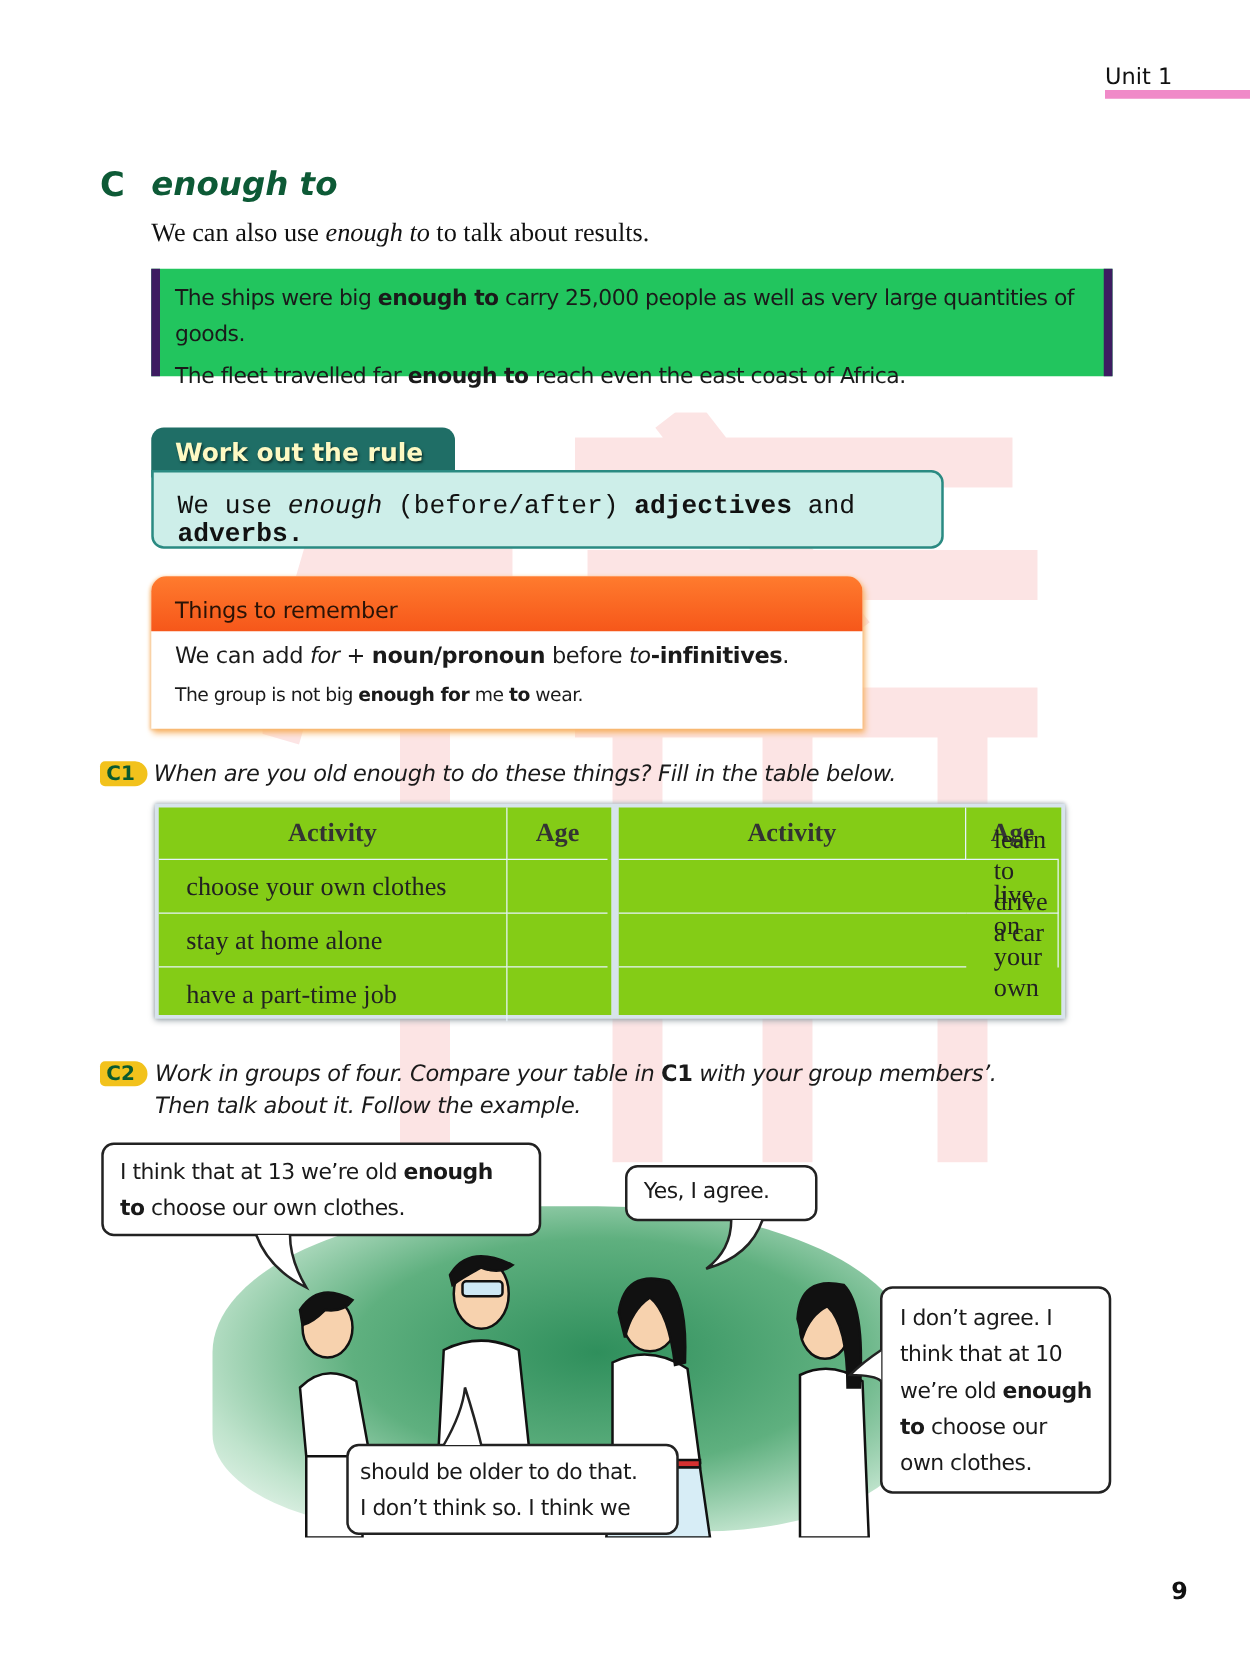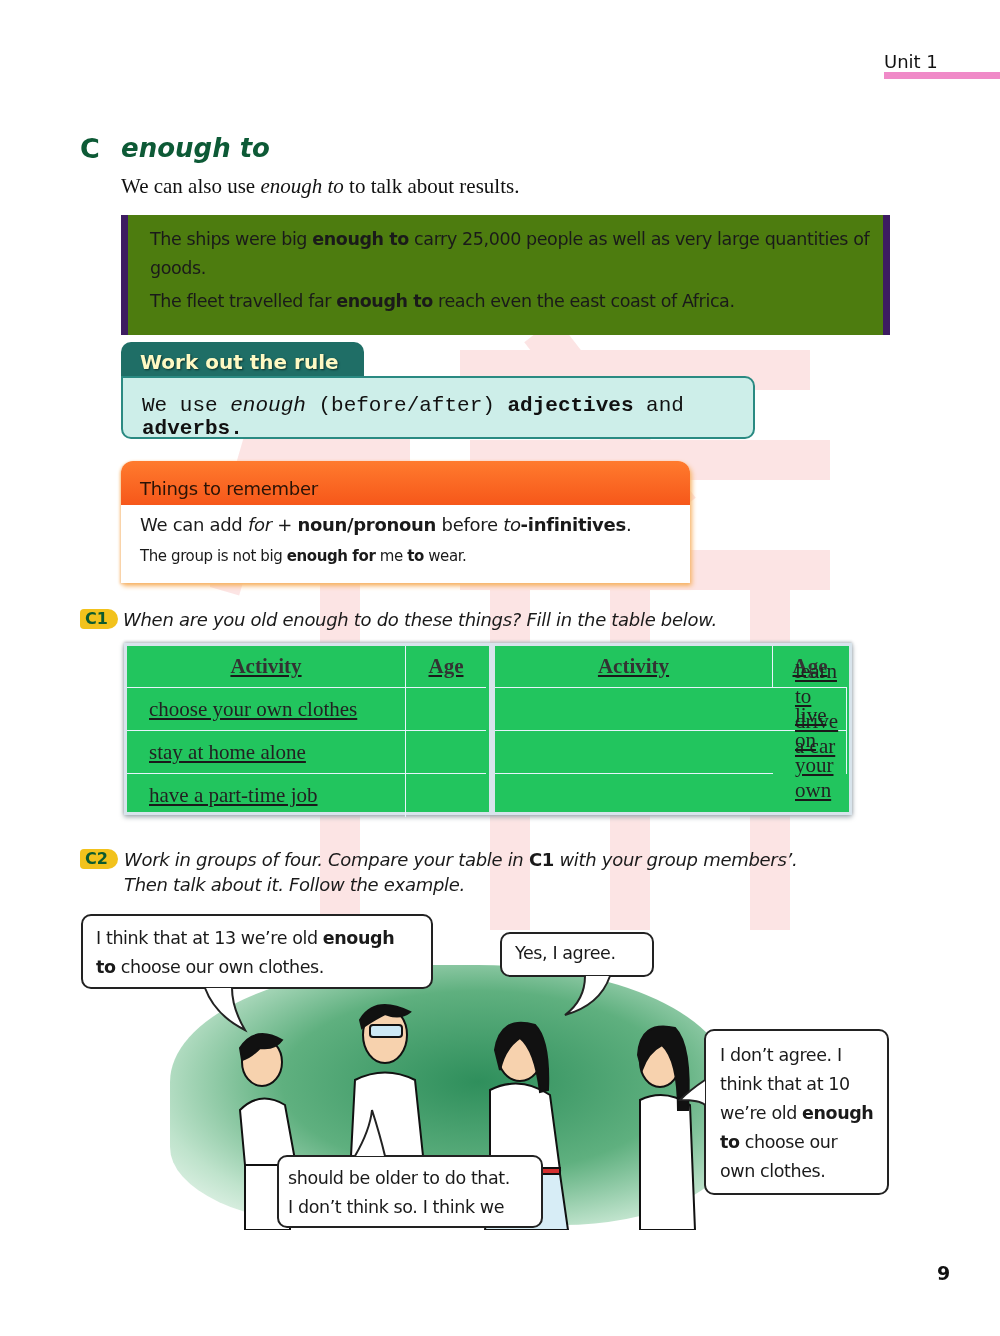--- a/index.html
+++ b/index.html
@@ -13,21 +13,21 @@
   .unit-label { position: absolute; left: 884px; top: 51px; font-size: 18px; color: #111; font-family: "DejaVu Sans", sans-serif; }
   .unit-bar { position: absolute; left: 884px; top: 72px; width: 116px; height: 7px; background: #f08ac8; }
 
   
   .sec-letter { position: absolute; left: 80px; top: 133px; font-size: 27px; font-weight: bold; color: #0d5a36; font-family: "DejaVu Sans", sans-serif; }
   .sec-title { position: absolute; left: 121px; top: 133px; font-size: 26px; font-weight: bold; font-style: italic; color: #0d5a36; font-family: "DejaVu Sans", sans-serif; }
   .sec-intro { position: absolute; left: 121px; top: 174px; font-size: 21px; font-family: "Liberation Serif", serif; color: #111; }
   .sec-intro i { font-style: italic; }
 
   
-  .example-box { position: absolute; left: 121px; top: 215px; width: 769px; height: 120px; background: #4d7c0f; border-left: 7px solid #3d1c61; border-right: 7px solid #3d1c61; padding: 10px 0 0 22px; font-family: "DejaVu Sans", sans-serif; font-size: 17.5px; color: #1a1a1a; line-height: 29px; letter-spacing: -0.4px; }
+  .example-box { position: absolute; left: 121px; top: 215px; width: 769px; height: 86px; background: #22c55e; border-left: 7px solid #3d1c61; border-right: 7px solid #3d1c61; padding: 10px 0 0 12px; font-family: "DejaVu Sans", sans-serif; font-size: 17.5px; color: #1a1a1a; line-height: 29px; letter-spacing: -0.4px; }
   .example-box b { font-weight: bold; }
   .example-box .line2 { margin-top: 4px; }
 
   
   .rule-tab { position: absolute; left: 121px; top: 342px; width: 243px; height: 40px; background: #1f6e66; border-radius: 10px 10px 0 0; padding: 8px 0 0 19px; font-family: "DejaVu Sans", sans-serif; font-weight: bold; font-size: 20px; color: #fef9c3; text-shadow: 1px 1px 2px #0a2f2b; }
   .rule-box { position: absolute; left: 121px; top: 376px; width: 634px; height: 63px; background: #cdeee9; border: 2px solid #2a8a82; border-radius: 0 10px 10px 10px; padding: 16px 0 0 19px; font-family: Liberation Mono, monospace; font-size: 21px; color: #111; }
   .rule-box i { font-style: italic; }
   .rule-box b { font-weight: bold; }
 
   
@@ -39,21 +39,21 @@
   .remember-ex { padding: 12px 0 0 19px; font-family: "DejaVu Sans", sans-serif; font-size: 15px; color: #1a1a1a; letter-spacing: -0.4px; }
   .remember-ex b { font-weight: bold; }
 
   
   .badge { position: absolute; height: 20px; background: #f2c21c; border-radius: 4px 10px 10px 4px; font-family: "DejaVu Sans", sans-serif; font-weight: bold; font-size: 16px; color: #0b5a2e; padding: 0 0 0 5px; line-height: 20px; width: 38px; }
   .task-text { position: absolute; font-family: "DejaVu Sans", sans-serif; font-style: italic; font-size: 18px; color: #1a1a1a; letter-spacing: -0.3px; line-height: 25px; }
   .task-text b { font-weight: bold; font-style: normal; }
 
   
   .table-wrap { position: absolute; left: 124px; top: 643px; width: 728px; height: 172px; background: #d8e4ec; box-shadow: 0 2px 5px #9aa4aa, 0 -1px 3px #b9c1c6; padding: 3px; display: flex; gap: 6px; }
-  .half { background: #22c55e; flex: 1; display: grid; grid-template-rows: 42px 43px 43px 43px; text-decoration: underline; }
+  .half { background: #84cc16; flex: 1; display: grid; grid-template-rows: 42px 43px 43px 43px; }
   .half.left { grid-template-columns: 279px 80px; flex: none; width: 362px; }
   .half.right { grid-template-columns: 278px 74px; }
   .cell { border-right: 1px solid #e6f4fb; border-bottom: 1px solid #e6f4fb; font-family: "Liberation Serif", serif; font-size: 21px; color: #222; display: flex; align-items: center; padding-left: 22px; }
   .cell.head { justify-content: center; padding-left: 0; font-weight: bold; color: #333; }
   .cell.age { border-right: none; }
   .cell.last { border-bottom: none; }
 
   
   .scene-bg { position: absolute; left: 170px; top: 965px; width: 560px; height: 260px; border-radius: 45% 45% 30% 30%; background: radial-gradient(ellipse at 55% 45%, #2f8f5c 0%, #5fb07f 45%, #bfe3cc 75%, rgba(255,255,255,0) 100%); }
   .figures { position: absolute; left: 200px; top: 1000px; width: 500px; height: 230px; }

